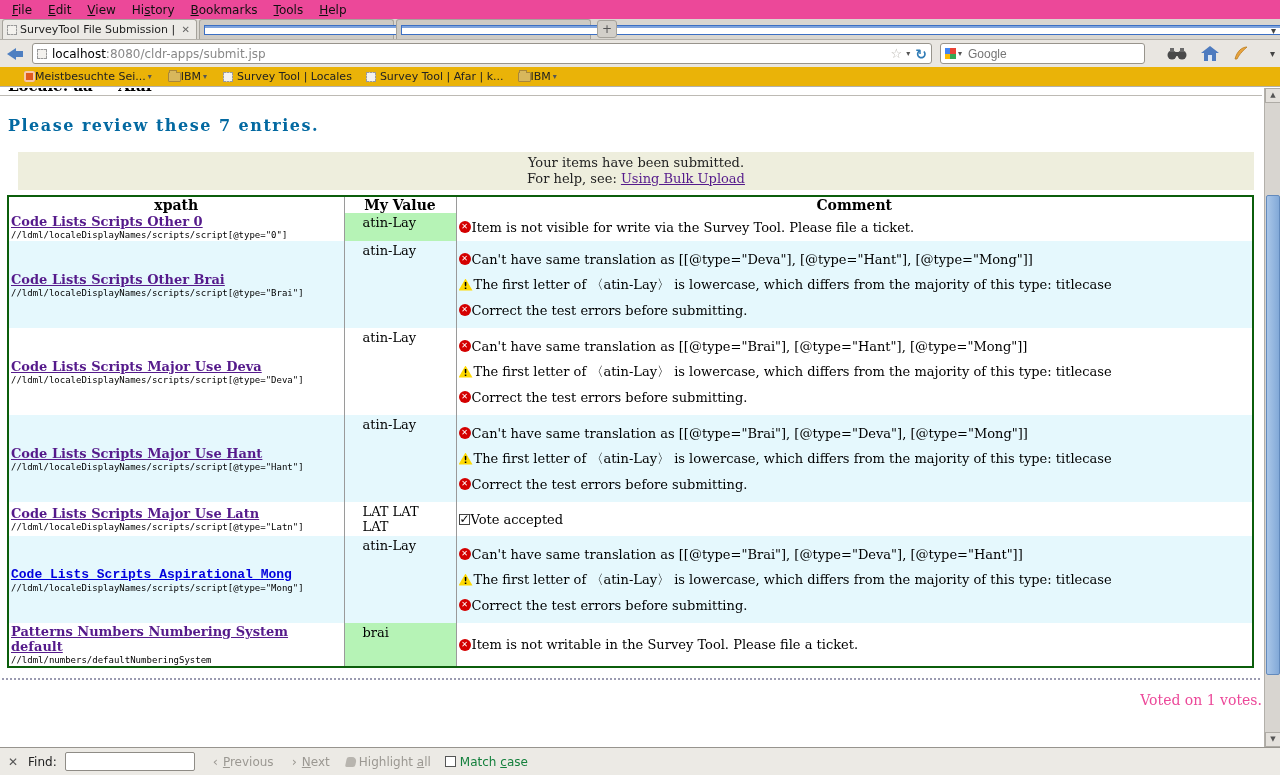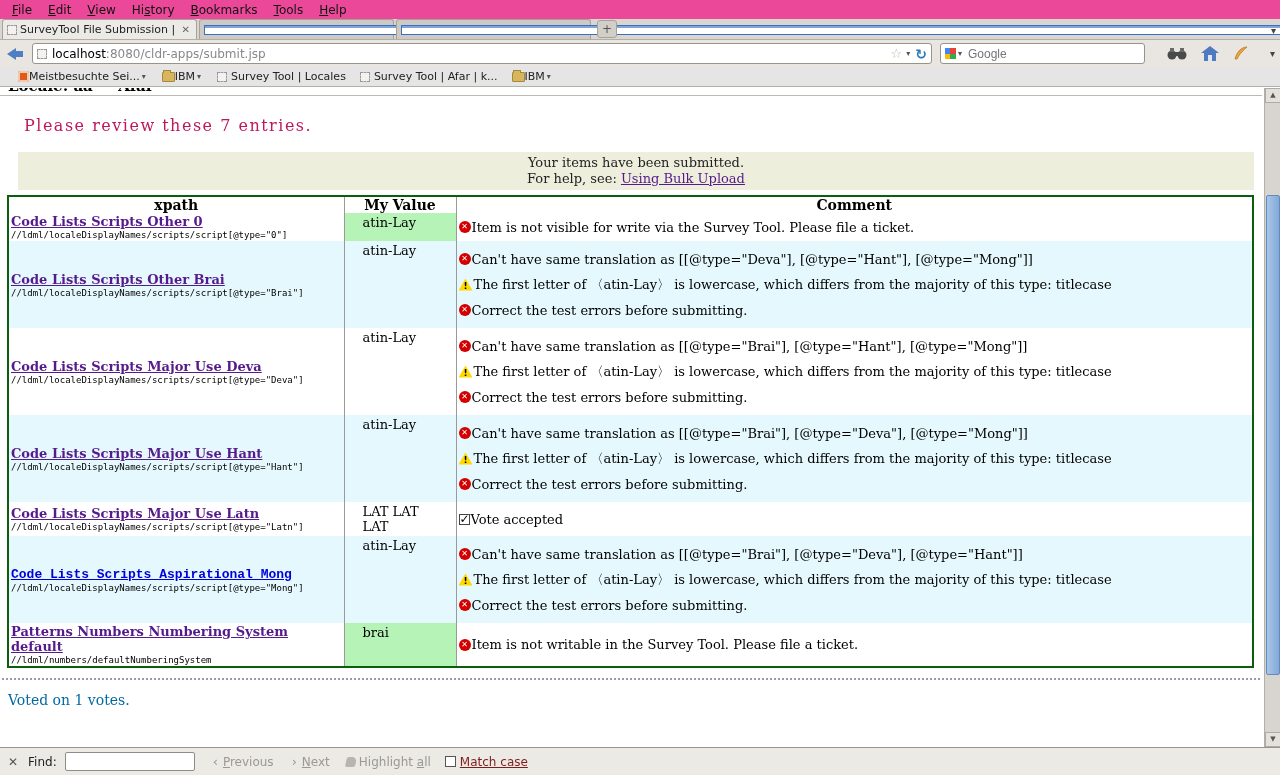--- a/index.html
+++ b/index.html
@@ -52,42 +52,42 @@
                display:flex; align-items:center; padding:0 4px; }
   .glogo { width:11px; height:11px; display:grid; grid-template:1fr 1fr / 1fr 1fr; flex:none; }
   .glogo i:nth-child(1){background:#4285f4}.glogo i:nth-child(2){background:#ea4335}
   .glogo i:nth-child(3){background:#fbbc05}.glogo i:nth-child(4){background:#34a853}
   .search-input { border:none; outline:none; flex:1; font-size:12px; color:#999;
                   margin-left:4px; background:transparent; width:60px; }
   .nav-icons { display:flex; align-items:center; margin-left:22px; gap:14px; }
   .nav-icons svg { display:block; }
   .toolbar-overflow { color:#444; font-size:10px; margin-left:8px; }
 
-  .bookmarksbar { height:20px; background:#e5e5e5; border-bottom:1px solid #b3b0aa;
-                  display:flex; align-items:center; padding-left:18px; font-size:11px;
+  .bookmarksbar { height:20px; background:#eab308; border-bottom:1px solid #b3b0aa;
+                  display:flex; align-items:center; padding-left:24px; font-size:11px;
                   color:#222; }
   .bm-item { display:flex; align-items:center; margin-right:14px; }
   .bm-item .favicon { margin-right:4px; }
   .bm-icon-mostvisited { width:11px; height:11px; background:#e05a1e;
                          border-radius:2px; box-shadow:inset 0 0 0 2px #f5c9a8; flex:none; }
   .bm-icon-folder { width:13px; height:10px; background:#d8b75c;
                     border:1px solid #a8863a; border-radius:1px; position:relative; flex:none; }
   .bm-icon-folder::before { content:""; position:absolute; top:-3px; left:0;
                             width:6px; height:2px; background:#d8b75c;
                             border:1px solid #a8863a; border-bottom:none; }
 
   
   .content { position:absolute; top:88px; left:0; width:1280px; height:659px;
              background:#fff; font-family:"DejaVu Serif", serif; overflow:hidden; }
   .page { width:1262px; }
   .clipped-heading { height:7px; overflow:hidden; margin-left:8px; }
   .clipped-heading span { display:block; margin-top:-11px; font-size:15px; font-weight:bold; }
   .top-rule { border:none; border-top:1px solid #bdbab4; }
-  .page-title { font-size:16px; font-weight:normal; letter-spacing:1.5px;
-                margin:20px 0 0 24px; color:#be185d; }
+  .page-title { font-size:16px; font-weight:bold; letter-spacing:1.5px;
+                margin:20px 0 0 8px; color:#0369a1; }
   .notice { background:#eeeedd; margin:17px 8px 0 18px; padding:3px 8px;
             font-size:13px; line-height:16px; color:#222;text-align:center; }
   .notice a { color:#551a8b; }
 
   table.review { border-collapse:collapse; margin:5px 8px 0 7px; width:1247px;
                  border:2px solid #0b5e0b; font-size:13px; }
   table.review th { font-size:14px; font-weight:bold; text-align:center;
                     height:17px; background:#fff; }
   td, th { border-left:1px solid #9a9a9a; border-right:1px solid #9a9a9a; }
   col.c1 { width:336px; } col.c2 { width:112px; }
@@ -109,21 +109,21 @@
               line-height:12px; text-align:center;
               font-family:"DejaVu Sans", sans-serif; }
   .ic-warn { display:inline-block; flex:none; width:14px; height:12px; background:#ffd900;
              clip-path:polygon(50% 0, 100% 100%, 0 100%); color:#000; font-size:9px;
              font-weight:bold; line-height:15px; text-align:center;
              font-family:"DejaVu Sans", sans-serif; }
   .ic-check { display:inline-block; flex:none; width:11px; height:11px; border:1px solid #444;
               background:#fff; color:#000; font-size:12px; line-height:9px;
               text-align:center; font-family:"DejaVu Sans", sans-serif; }
   .dotted-rule { border:none; border-top:2px dotted #9a9ab0; margin:10px 2px 0 2px; }
-  .vote-footer { font-size:14px; margin:12px 0 0 8px; color:#0369a1; }
+  .vote-footer { font-size:14px; margin:12px 0 0 8px; color:#ec4899;text-align:right; }
 
   
   .scrollbar { position:absolute; top:0; right:0; width:16px; height:659px;
                background:#d8d5d0; border-left:1px solid #b3b0aa; }
   .sb-btn { position:absolute; left:0; width:16px; height:15px; background:#e4e1dc;
             border:1px solid #aeaba5; color:#555; font-size:7px; text-align:center;
             line-height:13px; }
   .sb-up { top:0; } .sb-down { bottom:0; }
   .sb-thumb { position:absolute; left:1px; width:14px; top:107px; height:480px;
               background:linear-gradient(90deg,#a9c6e8,#82a9d8);
@@ -397,15 +397,15 @@
   <span class="find-nav">
       <span class="chev">›</span>
       <span id="nextlbl"><u>N</u>ext</span>
     </span>
   <span class="hl-icon"></span>
   <span class="find-nav" style="margin-left:0">
       <span id="hllbl">Highlight <u>a</u>ll</span>
     </span>
   <span class="match-wrap">
       <span class="match-box"></span>
-      <span id="matchlbl" style="color: #7f1d1d; text-decoration: underline;">Match <u>c</u>ase</span>
+      <span id="matchlbl" style="color: #15803d;">Match <u>c</u>ase</span>
     </span>
 </div>
 
 </body></html>

